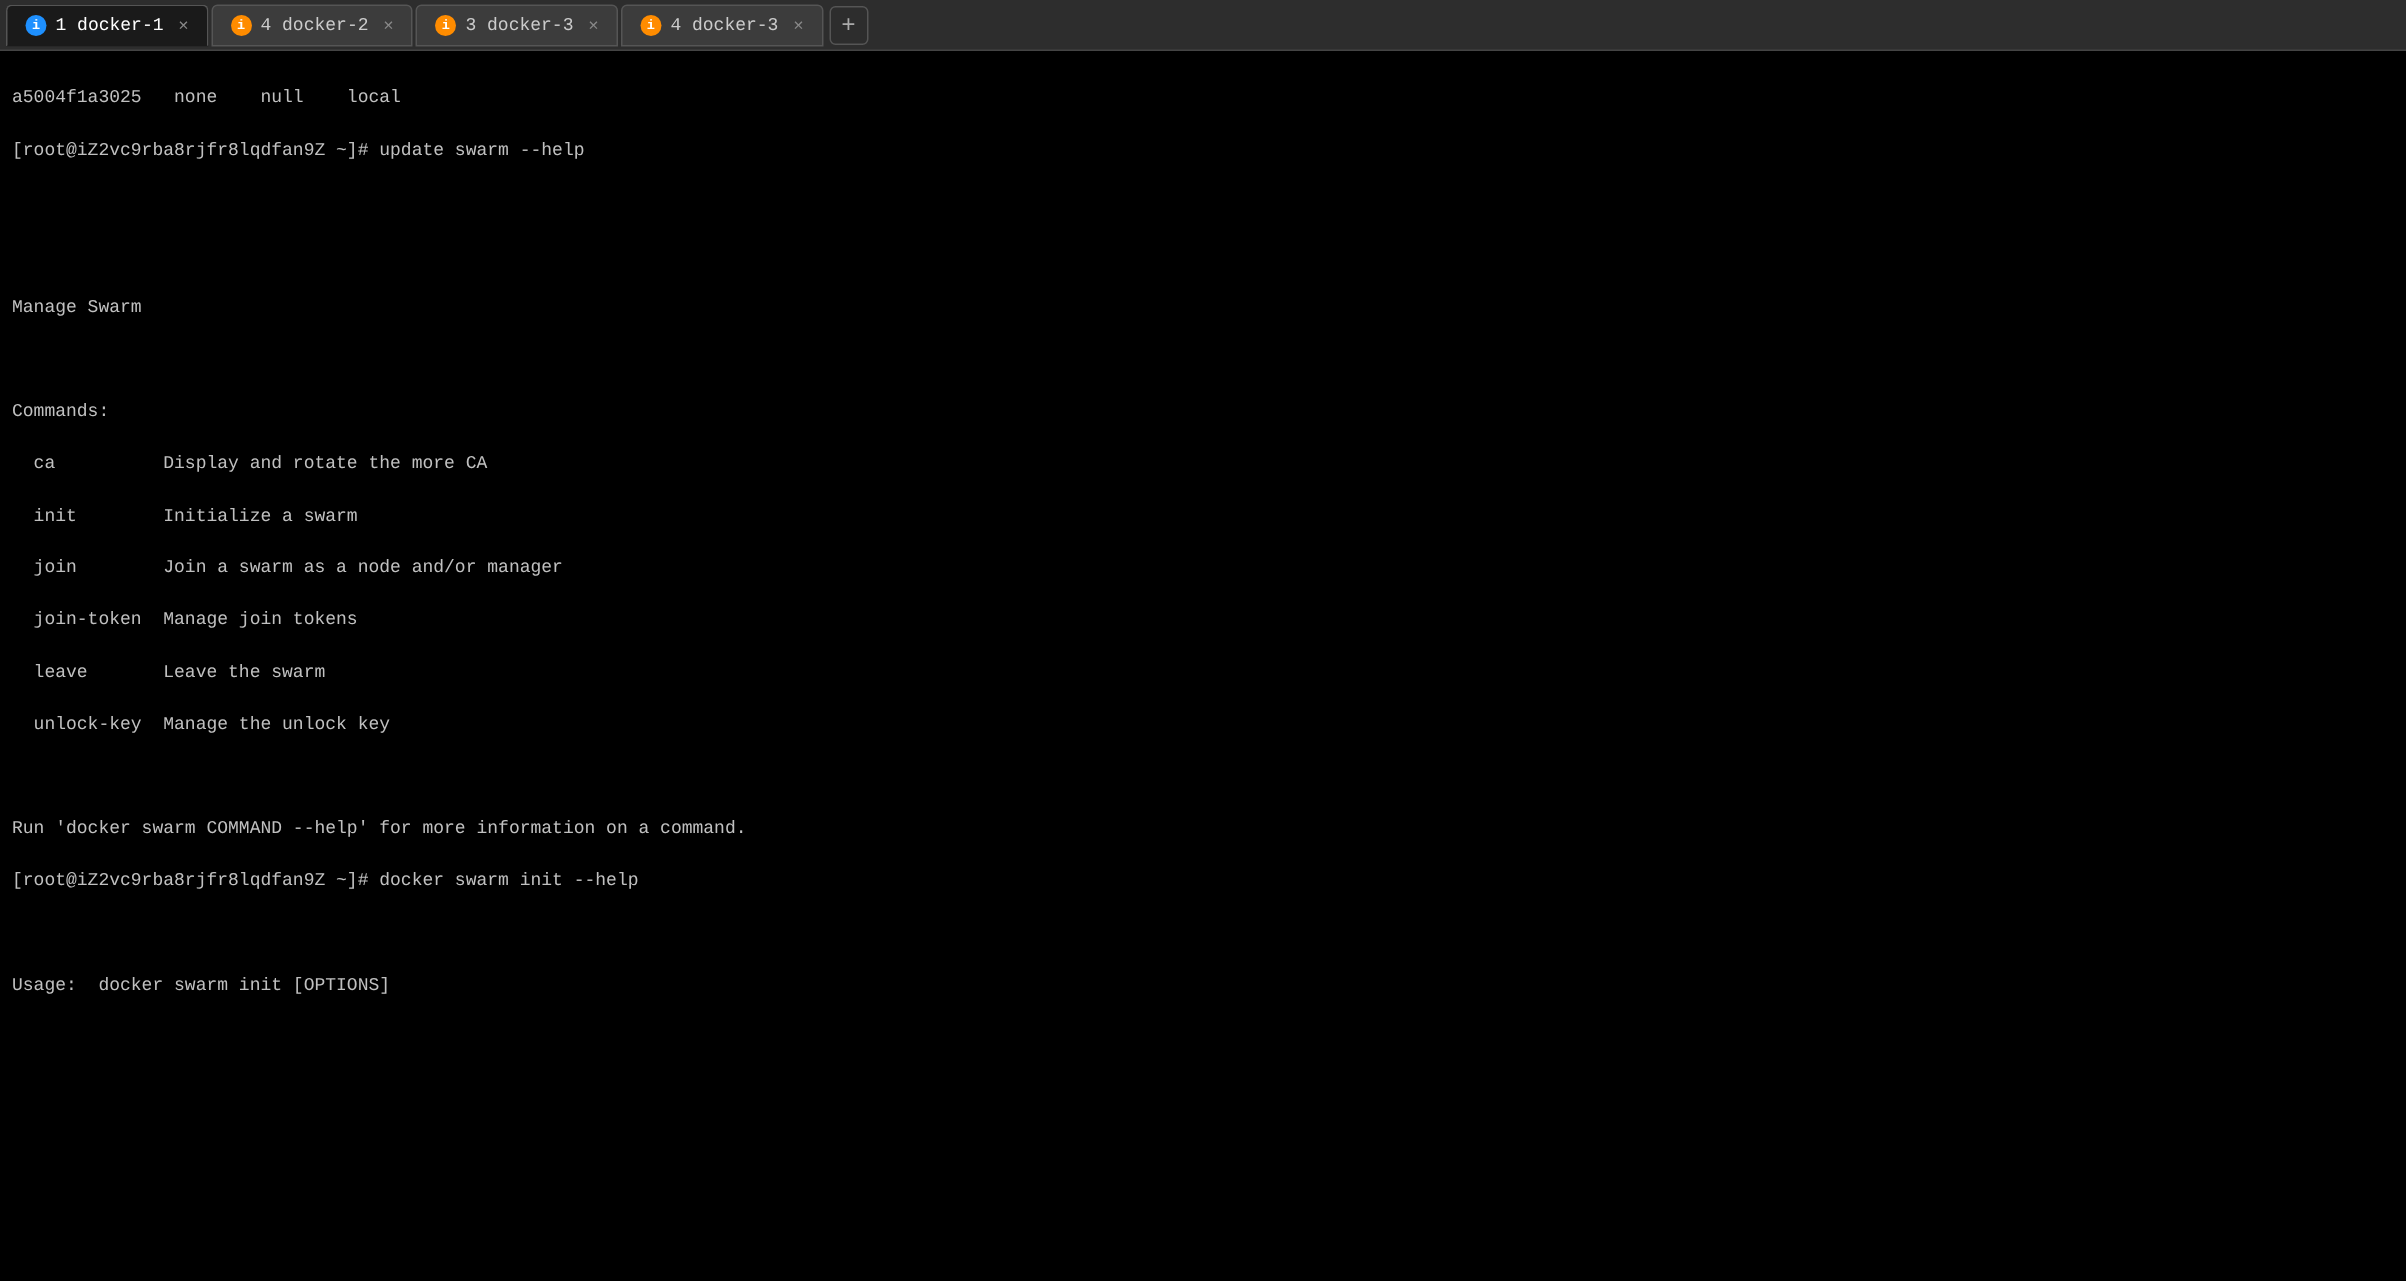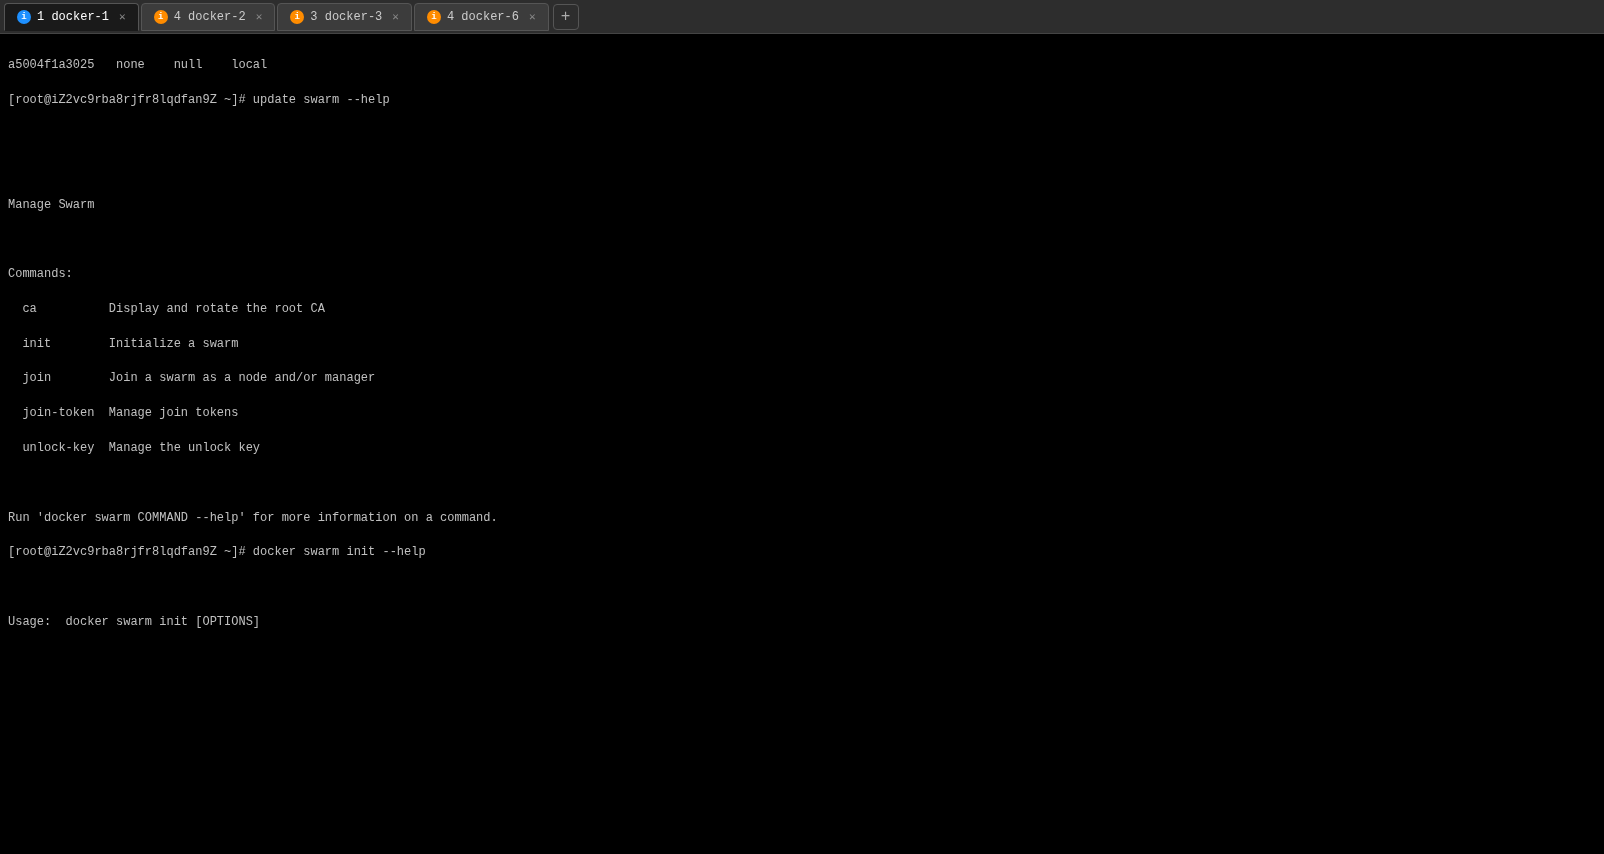--- a/index.html
+++ b/index.html
@@ -100,38 +100,39 @@
     <span>4 docker-2</span>
     <span class="tab-close">✕</span>
   </div>
   <div class="tab">
     <div class="tab-icon orange">i</div>
     <span>3 docker-3</span>
     <span class="tab-close">✕</span>
   </div>
   <div class="tab">
     <div class="tab-icon orange">i</div>
-    <span>4 docker-6</span>
+    <span>4 docker-3</span>
     <span class="tab-close">✕</span>
   </div>
   <div class="tab-add">+</div>
 </div>
 
 <div class="terminal">
 <span class="line">a5004f1a3025   none    null    local</span>
 <span class="line">[root@iZ2vc9rba8rjfr8lqdfan9Z ~]# update swarm --help</span>
 <span class="line"> </span>
 <span class="line"> </span>
 <span class="line">Manage Swarm</span>
 <span class="line"> </span>
 <span class="line">Commands:</span>
-<span class="line">  ca          Display and rotate the root CA</span>
+<span class="line">  ca          Display and rotate the more CA</span>
 <span class="line">  init        Initialize a swarm</span>
 <span class="line">  join        Join a swarm as a node and/or manager</span>
 <span class="line">  join-token  Manage join tokens</span>
+<span class="line">  leave       Leave the swarm</span>
 <span class="line">  unlock-key  Manage the unlock key</span>
 <span class="line"> </span>
 <span class="line">Run 'docker swarm COMMAND --help' for more information on a command.</span>
 <span class="line">[root@iZ2vc9rba8rjfr8lqdfan9Z ~]# docker swarm init --help</span>
 <span class="line"> </span>
 <span class="line">Usage:  docker swarm init [OPTIONS]</span>
 <span class="line"> </span>
 
 
 

